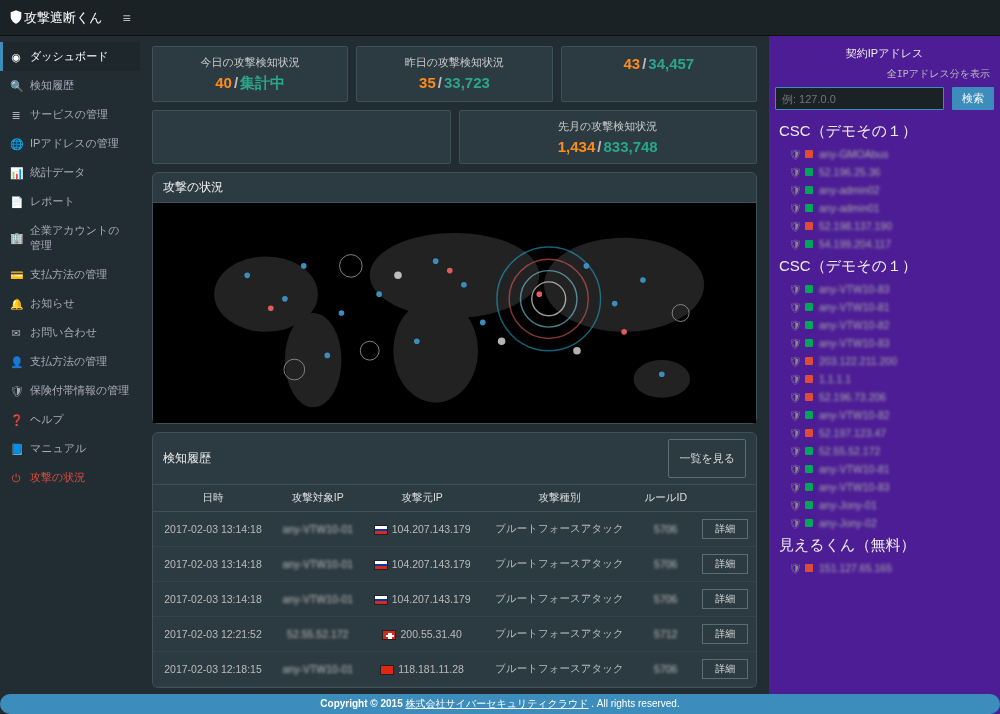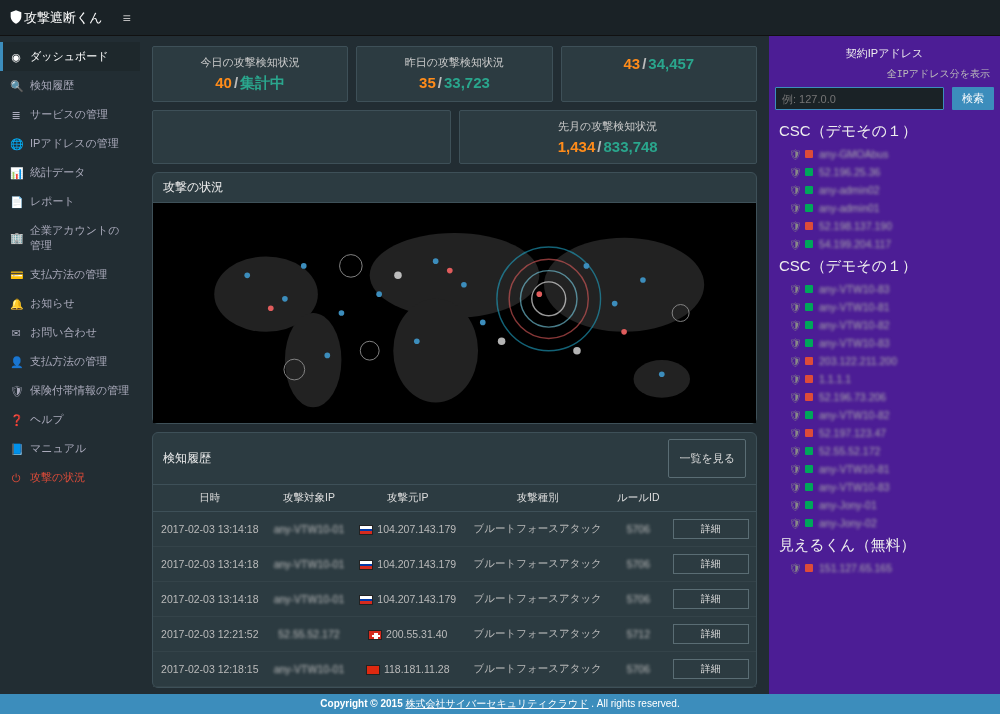--- a/index.html
+++ b/index.html
@@ -69,21 +69,21 @@
     text-align: center; color: #ddd; font-weight: 500; padding: 6px 4px;
     border-bottom: 1px solid #3e5058;
   }
   table.log td {
     padding: 7px 4px; color: #bbb; border-bottom: 1px solid #344349;
     text-align: center;
   }
   table.log td.blur { filter: blur(1.6px); }
   .btn-detail {
     border: 1px solid #5a6d74; color: #ddd; background: transparent;
-    padding: 2px 27px; font-size: 10px; cursor: pointer;
+    padding: 2px 12px; font-size: 10px; cursor: pointer;
   }
   .flag { display:inline-block; width:14px; height:10px; margin-right:4px; vertical-align:middle; border:1px solid #222; }
   .flag-ru { background: linear-gradient(#fff 33%, #0039a6 33% 66%, #d52b1e 66%); }
   .flag-ch { background:#d52b1e; position:relative; }
   .flag-ch::after{content:"";position:absolute;left:5px;top:2px;width:4px;height:6px;background:#fff;}
   .flag-ch::before{content:"";position:absolute;left:3px;top:4px;width:8px;height:2px;background:#fff;}
   .flag-cn { background:#de2910; }
 
   
   .right-title { text-align:center; color:#eee; font-size:11px; padding:4px 0 6px; }
@@ -105,20 +105,21 @@
   .node .dot { width:8px; height:8px; border-radius:1px; flex:0 0 8px; }
   .dot-green{background:#00a65a;} .dot-red{background:#dd4b39;}
   .node .shield { color:#888; font-size:10px; width:10px; text-align:center; }
   .node.blur span:last-child { filter: blur(1.6px); }
 
   .footer {
     position: fixed; bottom: 0; left: 0; right: 0; height: 20px;
     background: #3c8dbc; color: #fff; font-size: 10px;
     display:flex; align-items:center; justify-content:center;
     width: 1000px;
+    border-radius: 10px;
   }
   .footer a { color:#fff; text-decoration: underline; }
 
   
   .map-area svg { width:100%; height:100%; display:block; }
   .continent { fill:#222; }
   .ring { fill:none; stroke-width:1.5; opacity:0.6; }
   .dotp { r:3; }
 </style>
 </head>

